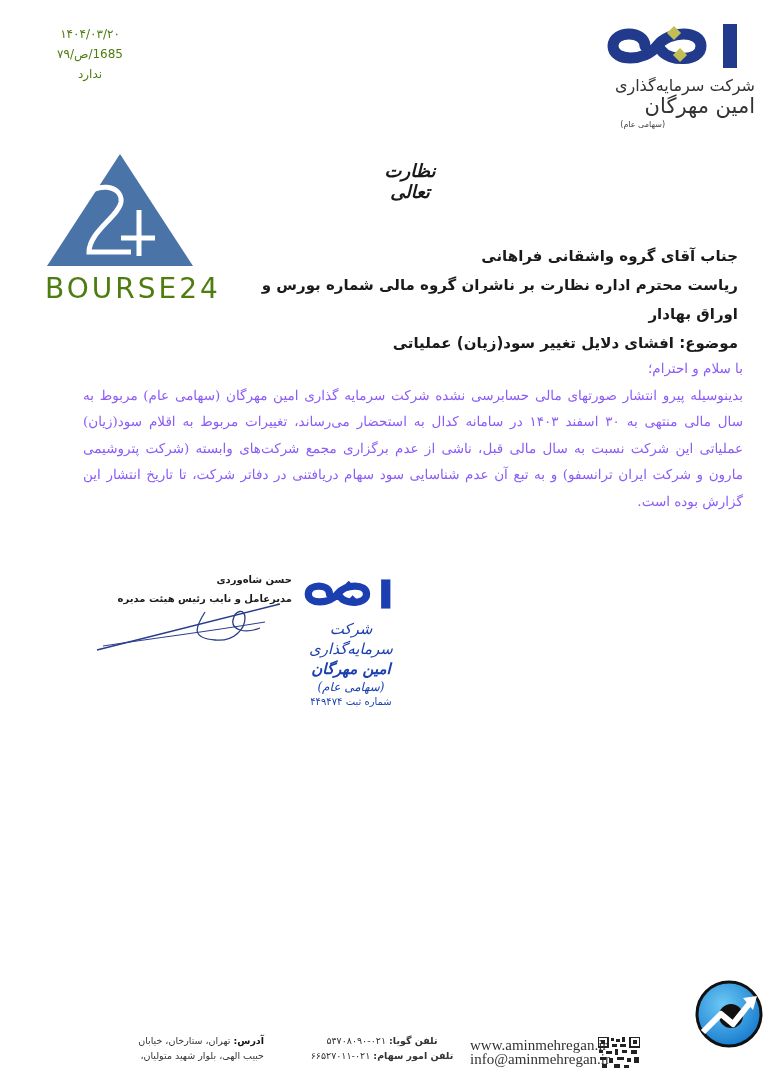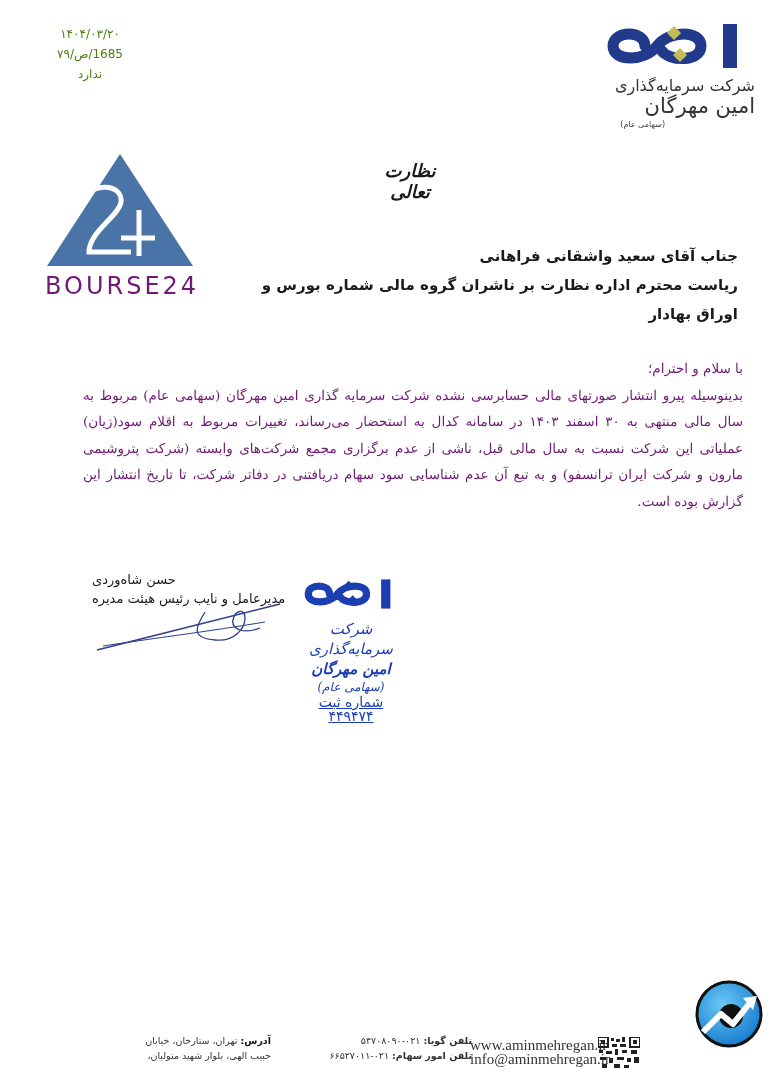--- a/index.html
+++ b/index.html
@@ -13,39 +13,39 @@
 
   .logo-top { left:605px; top:20px; width:150px; }
   .logo-top svg { display:block; }
   .logo-top .t1 { direction:rtl; text-align:right; font-size:16px; color:#333; margin-top:4px; letter-spacing:0.5px; }
   .logo-top .t2 { direction:rtl; text-align:right; font-size:21px; color:#333; margin-top:-1px; letter-spacing:2px; }
   .logo-top .t3 { direction:rtl; text-align:right; font-size:8px; color:#444; padding-right:90px; margin-top:2px; }
 
   .bismillah { left:370px; top:160px; width:80px; text-align:center; font-family:"DejaVu Serif", serif; font-style:italic; font-weight:bold; font-size:18px; direction:rtl; }
 
   .bourse-logo { left:45px; top:152px; width:150px; }
-  .bourse-text { font-family:"DejaVu Sans", sans-serif; font-size:24px; letter-spacing:3px; color:#701a75; text-align:center; margin-top:-2px; }
+  .bourse-text { font-family:"DejaVu Sans", sans-serif; font-size:28px; letter-spacing:3px; color:#4d7c0f; text-align:center; margin-top:-2px; }
 
   .addressee { right:45px; top:242px; width:480px; direction:rtl; text-align:right; font-weight:bold; font-size:15px; line-height:29px; }
 
-  .body-text { right:40px; top:355px; width:660px; direction:rtl; text-align:justify; font-family:"DejaVu Serif", serif; font-size:13.5px; line-height:26.5px; color:#701a75; }
+  .body-text { right:40px; top:355px; width:660px; direction:rtl; text-align:justify; font-family:"DejaVu Serif", serif; font-size:13.5px; line-height:26.5px; color:#8b5cf6; }
   .body-text p { margin:0; }
 
-  .sign { left:92px; top:570px; width:200px; direction:rtl; text-align:left; font-weight:normal; font-size:13px; line-height:19px; }
+  .sign { left:92px; top:570px; width:200px; direction:rtl; text-align:right; font-weight:bold; font-size:10px; line-height:19px; }
   .sign-scribble { left:95px; top:598px; }
 
   .stamp { left:296px; top:575px; width:110px; text-align:center; color:#1b3fb0; }
   .stamp .s1 { font-family:"DejaVu Serif", serif; font-style:italic; font-size:15px; direction:rtl; line-height:20px; margin-top:2px; }
   .stamp .s2 { font-family:"DejaVu Serif", serif; font-style:italic; font-weight:bold; font-size:15px; direction:rtl; line-height:20px; }
   .stamp .s3 { font-family:"DejaVu Serif", serif; font-style:italic; font-size:12px; direction:rtl; line-height:16px; }
-  .stamp .s4 { font-size:14px; direction:rtl; line-height:14px;text-decoration:underline; }
+  .stamp .s4 { font-size:10px; direction:rtl; line-height:14px; }
 
-  .footer-addr { left:111px; top:1033px; width:160px; direction:rtl; text-align:right; font-size:9.5px; line-height:15px; color:#333; }
+  .footer-addr { left:104px; top:1033px; width:160px; direction:rtl; text-align:right; font-size:9.5px; line-height:15px; color:#333; }
   .footer-addr b { color:#111; }
-  .footer-phone { left:292px; top:1033px; width:180px; direction:rtl; text-align:right; font-size:9.5px; line-height:15px; color:#333; }
+  .footer-phone { left:292px; top:1033px; width:180px; direction:rtl; text-align:center; font-size:9.5px; line-height:15px; color:#333; }
   .footer-web { left:470px; top:1038px; font-size:15px; line-height:14px; color:#333; font-family:Liberation Serif, serif; }
   .qr { left:598px; top:1037px; width:42px; height:32px; }
   .b24-badge { left:695px; top:980px; }
 </style>
 </head>
 <body>
 
 <div class="abs meta">
   <div>۱۴۰۴/۰۳/۲۰</div>
   <div>1685/ص/۷۹</div>
@@ -69,22 +69,23 @@
 <div class="abs bourse-logo">
   <svg width="150" height="118" viewBox="0 0 150 118">
     <polygon points="75,2 148,114 2,114" fill="#4a74a8"></polygon>
     <path d="M40 46 C48 30, 78 32, 76 50 C74 64, 44 80, 44 100 L86 100" fill="none" stroke="#ffffff" stroke-width="5"></path>
     <path d="M94 58 L94 104 M76 86 L110 86" fill="none" stroke="#ffffff" stroke-width="5"></path>
   </svg>
   <div class="bourse-text">BOURSE24</div>
 </div>
 
 <div class="abs addressee">
-  <div>جناب آقای سعید واشقانی فراهانی</div>
+  <div>جناب آقای گروه واشقانی فراهانی</div>
   <div>ریاست محترم اداره نظارت بر ناشران گروه مالی شماره بورس و اوراق بهادار</div>
+  <div>موضوع: افشای دلایل تغییر سود(زیان) عملیاتی</div>
 </div>
 
 <div class="abs body-text">
   <p>با سلام و احترام؛</p>
   <p>بدینوسیله پیرو انتشار صورتهای مالی حسابرسی نشده شرکت سرمایه گذاری امین مهرگان (سهامی عام) مربوط به سال مالی منتهی به ۳۰ اسفند ۱۴۰۳ در سامانه کدال به استحضار می‌رساند، تغییرات مربوط به اقلام سود(زیان) عملیاتی این شرکت نسبت به سال مالی قبل، ناشی از عدم برگزاری مجمع شرکت‌های وابسته (شرکت پتروشیمی مارون و شرکت ایران ترانسفو) و به تبع آن عدم شناسایی سود سهام دریافتنی در دفاتر شرکت، تا تاریخ انتشار این گزارش بوده است.</p>
 </div>
 
 <div class="abs sign">
   <div>حسن شاه‌وردی</div>
   <div>مدیرعامل و نایب رئیس هیئت مدیره</div>

